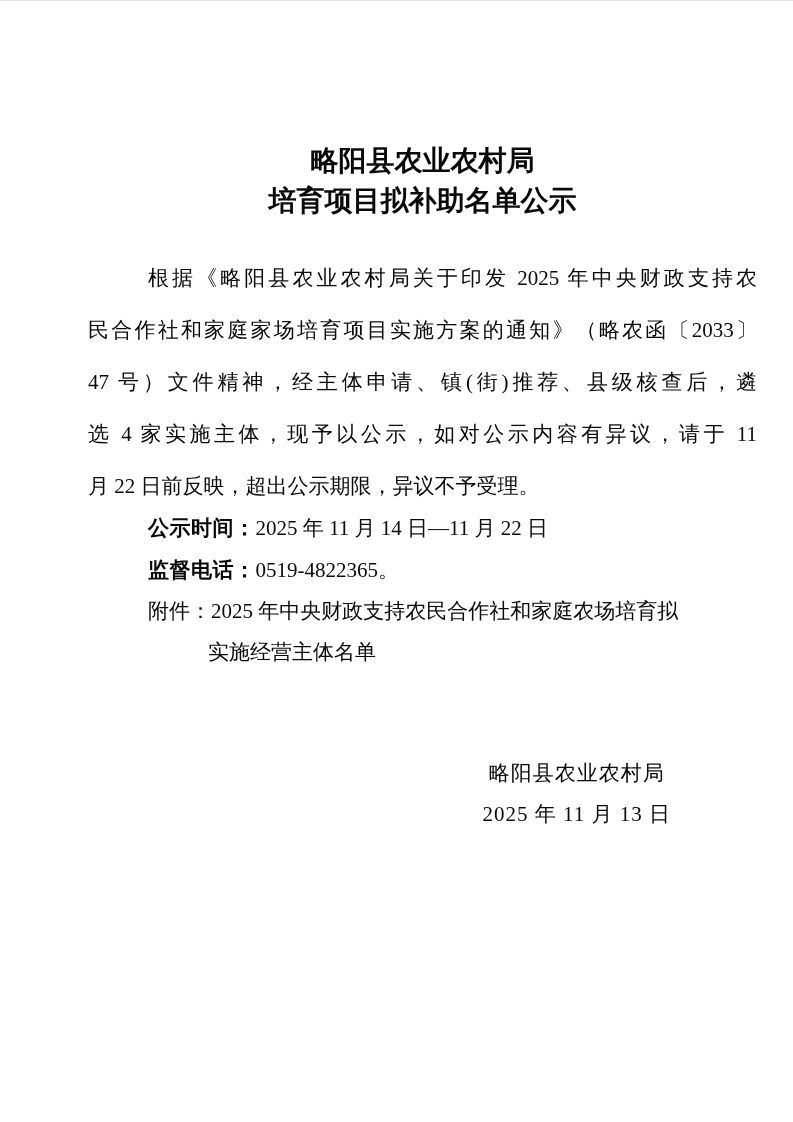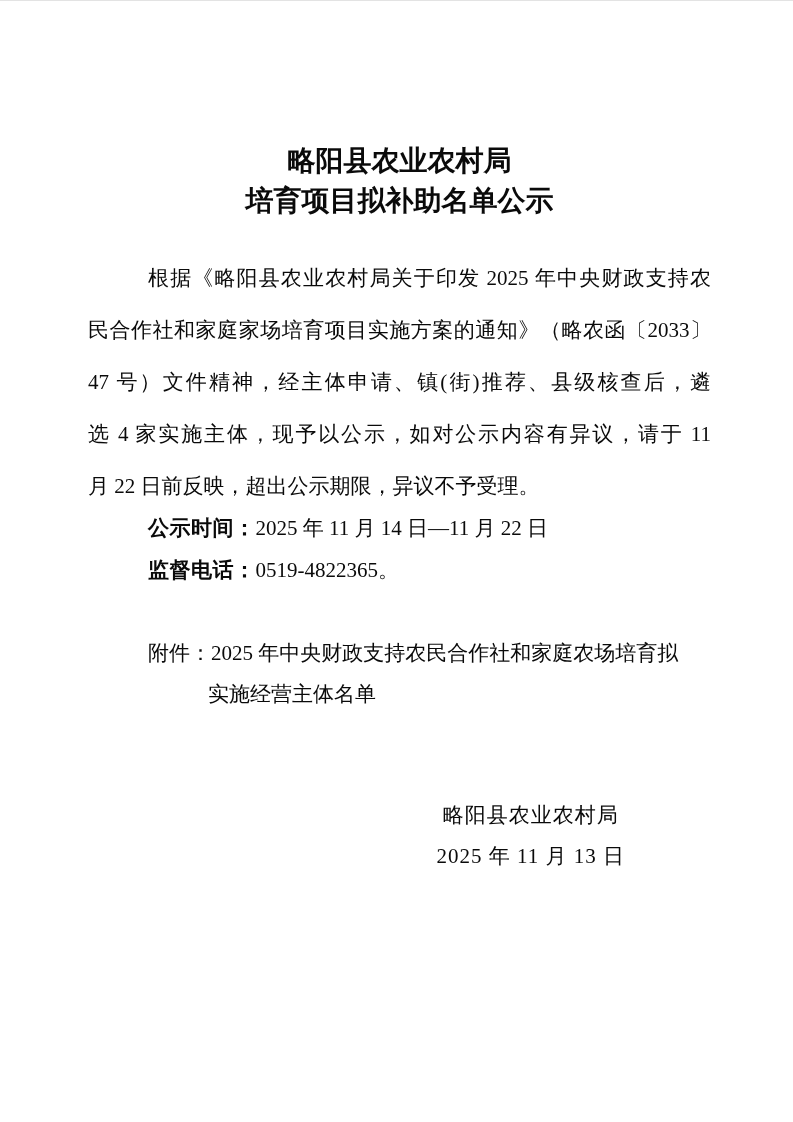--- a/index.html
+++ b/index.html
@@ -14,21 +14,21 @@
     background: #ffffff;
     overflow: hidden;
     border-top: 1px solid #e3e3e3;
     font-family: "Liberation Serif", "DejaVu Serif", serif;
     color: #0a0a0a;
     font-size: 21px;
     line-height: 41px;
   }
   .content {
     padding-left: 88px;
-    padding-right: 82px;
+    padding-right: 36px;
   }
   .doc-title {
     margin: 140px 0 0 0;
     font-size: 28px;
     line-height: 40px;
     font-weight: 700;
     text-align: center;
     font-family: "Liberation Serif", "DejaVu Serif", serif;
   }
   .doc-title .t-line {
@@ -56,21 +56,20 @@
   .info-label {
     font-weight: 700;
     font-family: "Liberation Sans", "DejaVu Sans", sans-serif;
     letter-spacing: 0.5px;
   }
   .info-value {
     font-weight: 400;
     margin-top: 25px;
   }
   .attachment {
-    margin-top: 42px;
   }
   .attach-line1 {
     padding-left: 60px;
     white-space: nowrap;
   }
   .attach-line2 {
     padding-left: 120px;
   }
   .signature {
     width: fit-content;

